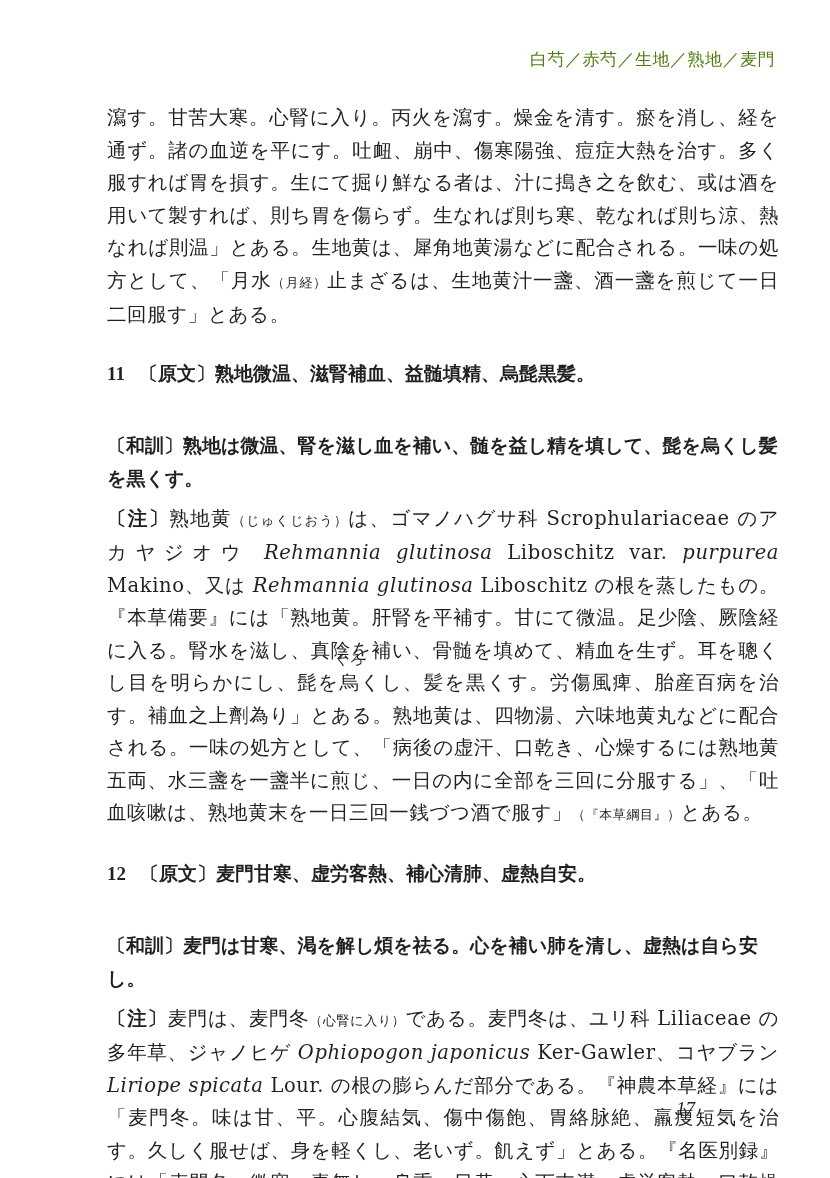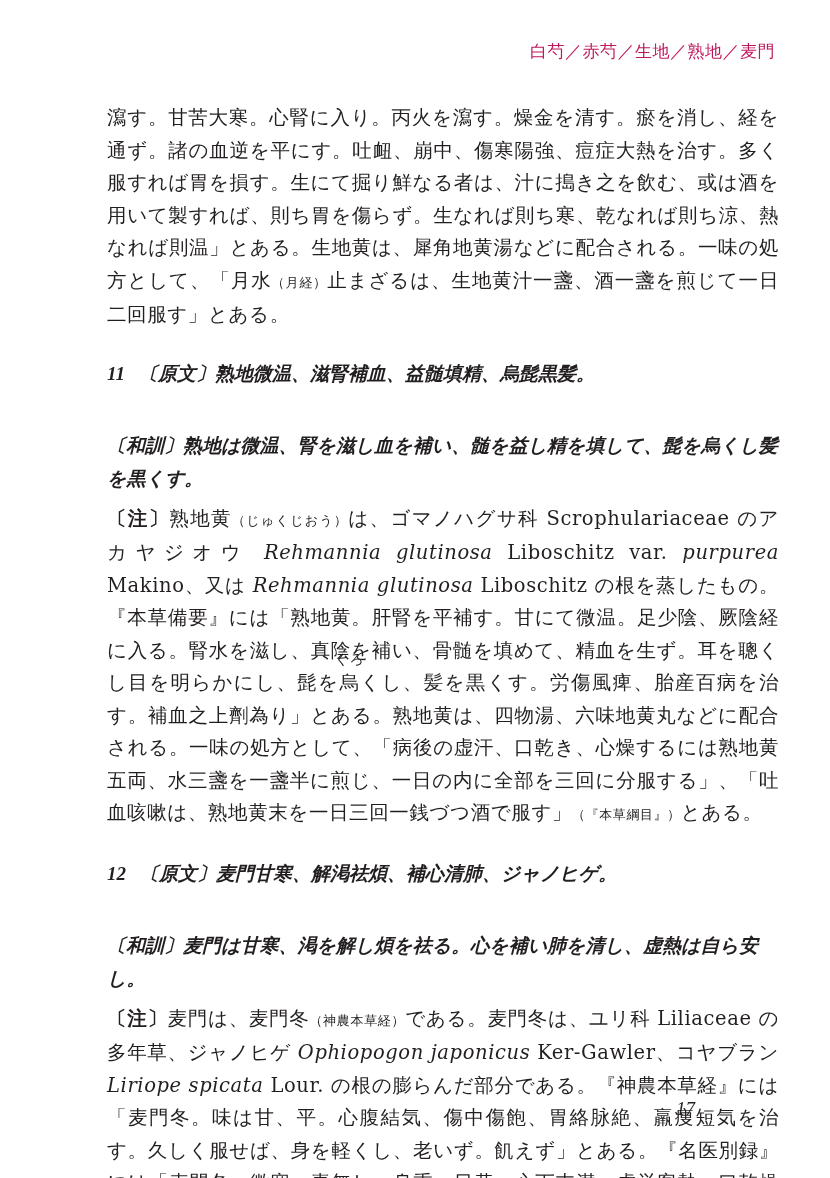--- a/index.html
+++ b/index.html
@@ -1,22 +1,22 @@
 <!DOCTYPE html>
 <html><head>
 <meta charset="utf-8">
 <style>
   html, body { margin: 0; padding: 0; background: #ffffff; }
   body { width: 830px; height: 1178px; position: relative; overflow: hidden;
          font-family: "DejaVu Serif", "Liberation Serif", serif; color: #231f20; }
-  .running-head { position: absolute; top: 40px; right: 55px; font-size: 17px; letter-spacing: 0.5px; color: #be185d; }
+  .running-head { position: absolute; top: 48px; right: 55px; font-size: 17px; letter-spacing: 0.5px; color: #4d7c0f; }
   .page { position: absolute; left: 107px; top: 102px; width: 672px; }
   p { margin: 0; font-size: 19.5px; line-height: 32.5px; text-align: justify; letter-spacing: 0.6px; }
   .sect-gap { height: 26px; }
-  .gothic { font-family: "DejaVu Sans", "Liberation Sans", sans-serif; font-weight: bold; font-style: italic; }
+  .gothic { font-family: "DejaVu Sans", "Liberation Sans", sans-serif; font-weight: bold; }
   .h-orig { font-size: 19px; line-height: 30px; margin-bottom: 8px; }
   .h-orig .num { font-family: "Liberation Serif", serif; font-weight: bold; margin-right: 14px; }
   .h-kun { font-size: 19px; line-height: 33px; margin-bottom: 8px; margin-top: 40px; }
   .label { font-family: "DejaVu Sans", "Liberation Sans", sans-serif; font-weight: bold; }
   .small { font-size: 13px; }
   em { }
   .ruby { position: relative; display: inline-block; }
   .ruby .rt { position: absolute; top: -13px; left: 50%; transform: translateX(-50%); font-size: 14px; line-height: 10px; white-space: nowrap; }
   .folio { position: absolute; top: 1098px; left: 676px; font-size: 19px; font-style: italic; font-family: "Liberation Serif", serif; }
 </style>
@@ -38,23 +38,23 @@
     <div class="h-kun gothic">
       <span>〔和訓〕</span><span>熟地は微温、腎を滋し血を補い、髄を益し精を填して、髭を烏くし髪を黒くす。</span>
     </div>
     <p><span class="label">〔注〕</span><span>熟地黄</span><span class="small">（じゅくじおう）</span><span>は、ゴマノハグサ科 Scrophulariaceae のアカヤジオウ </span><em>Rehmannia glutinosa</em><span> Liboschitz var. </span><em>purpurea</em><span> Makino、又は </span><em>Rehmannia glutinosa</em><span> Liboschitz の根を蒸したもの。『本草備要』には「熟地黄。肝腎を平補す。甘にて微温。足少陰、厥陰経に入る。腎水を滋し、真陰を補い、骨髄を填めて、精血を生ず。耳を聰くし目を明らかにし、髭を</span><span class="ruby"><span class="rt">くろ</span><span>烏</span></span><span>くし、髪を黒くす。労傷風痺、胎産百病を治す。補血之上劑為り」とある。熟地黄は、四物湯、六味地黄丸などに配合される。一味の処方として、「病後の虚汗、口乾き、心燥するには熟地黄五両、水三盞を一盞半に煎じ、一日の内に全部を三回に分服する」、「吐血咳嗽は、熟地黄末を一日三回一銭づつ酒で服す」</span><span class="small">（『本草綱目』）</span><span>とある。</span></p>
   </div>
 
   <div class="sect-gap"></div>
 
   <div>
     <div class="h-orig gothic">
-      <span class="num">12</span><span>〔原文〕</span><span>麦門甘寒、解渇祛煩、補心清肺、ジャノヒゲ。</span>
+      <span class="num">12</span><span>〔原文〕</span><span>麦門甘寒、虚労客熱、補心清肺、虚熱自安。</span>
     </div>
     <div class="h-kun gothic">
       <span>〔和訓〕</span><span>麦門は甘寒、渇を解し煩を祛る。心を補い肺を清し、虚熱は自ら安し。</span>
     </div>
-    <p><span class="label">〔注〕</span><span>麦門は、麦門冬</span><span class="small">（神農本草経）</span><span>である。麦門冬は、ユリ科 Liliaceae の多年草、ジャノヒゲ </span><em>Ophiopogon japonicus</em><span> Ker-Gawler、コヤブラン </span><em>Liriope spicata</em><span> Lour. の根の膨らんだ部分である。『神農本草経』には「麦門冬。味は甘、平。心腹結気、傷中傷飽、胃絡脉絶、羸痩短気を治す。久しく服せば、身を軽くし、老いず。飢えず」とある。『名医別録』には「麦門冬。微寒、毒無し。身重、目黄、心下支満、虚労客熱、口乾燥渇を主る。嘔吐を止め、</span></p>
+    <p><span class="label">〔注〕</span><span>麦門は、麦門冬</span><span class="small">（心腎に入り）</span><span>である。麦門冬は、ユリ科 Liliaceae の多年草、ジャノヒゲ </span><em>Ophiopogon japonicus</em><span> Ker-Gawler、コヤブラン </span><em>Liriope spicata</em><span> Lour. の根の膨らんだ部分である。『神農本草経』には「麦門冬。味は甘、平。心腹結気、傷中傷飽、胃絡脉絶、羸痩短気を治す。久しく服せば、身を軽くし、老いず。飢えず」とある。『名医別録』には「麦門冬。微寒、毒無し。身重、目黄、心下支満、虚労客熱、口乾燥渇を主る。嘔吐を止め、</span></p>
   </div>
 
 </div>
 
 <div class="folio">17</div>
 
 </body></html>

